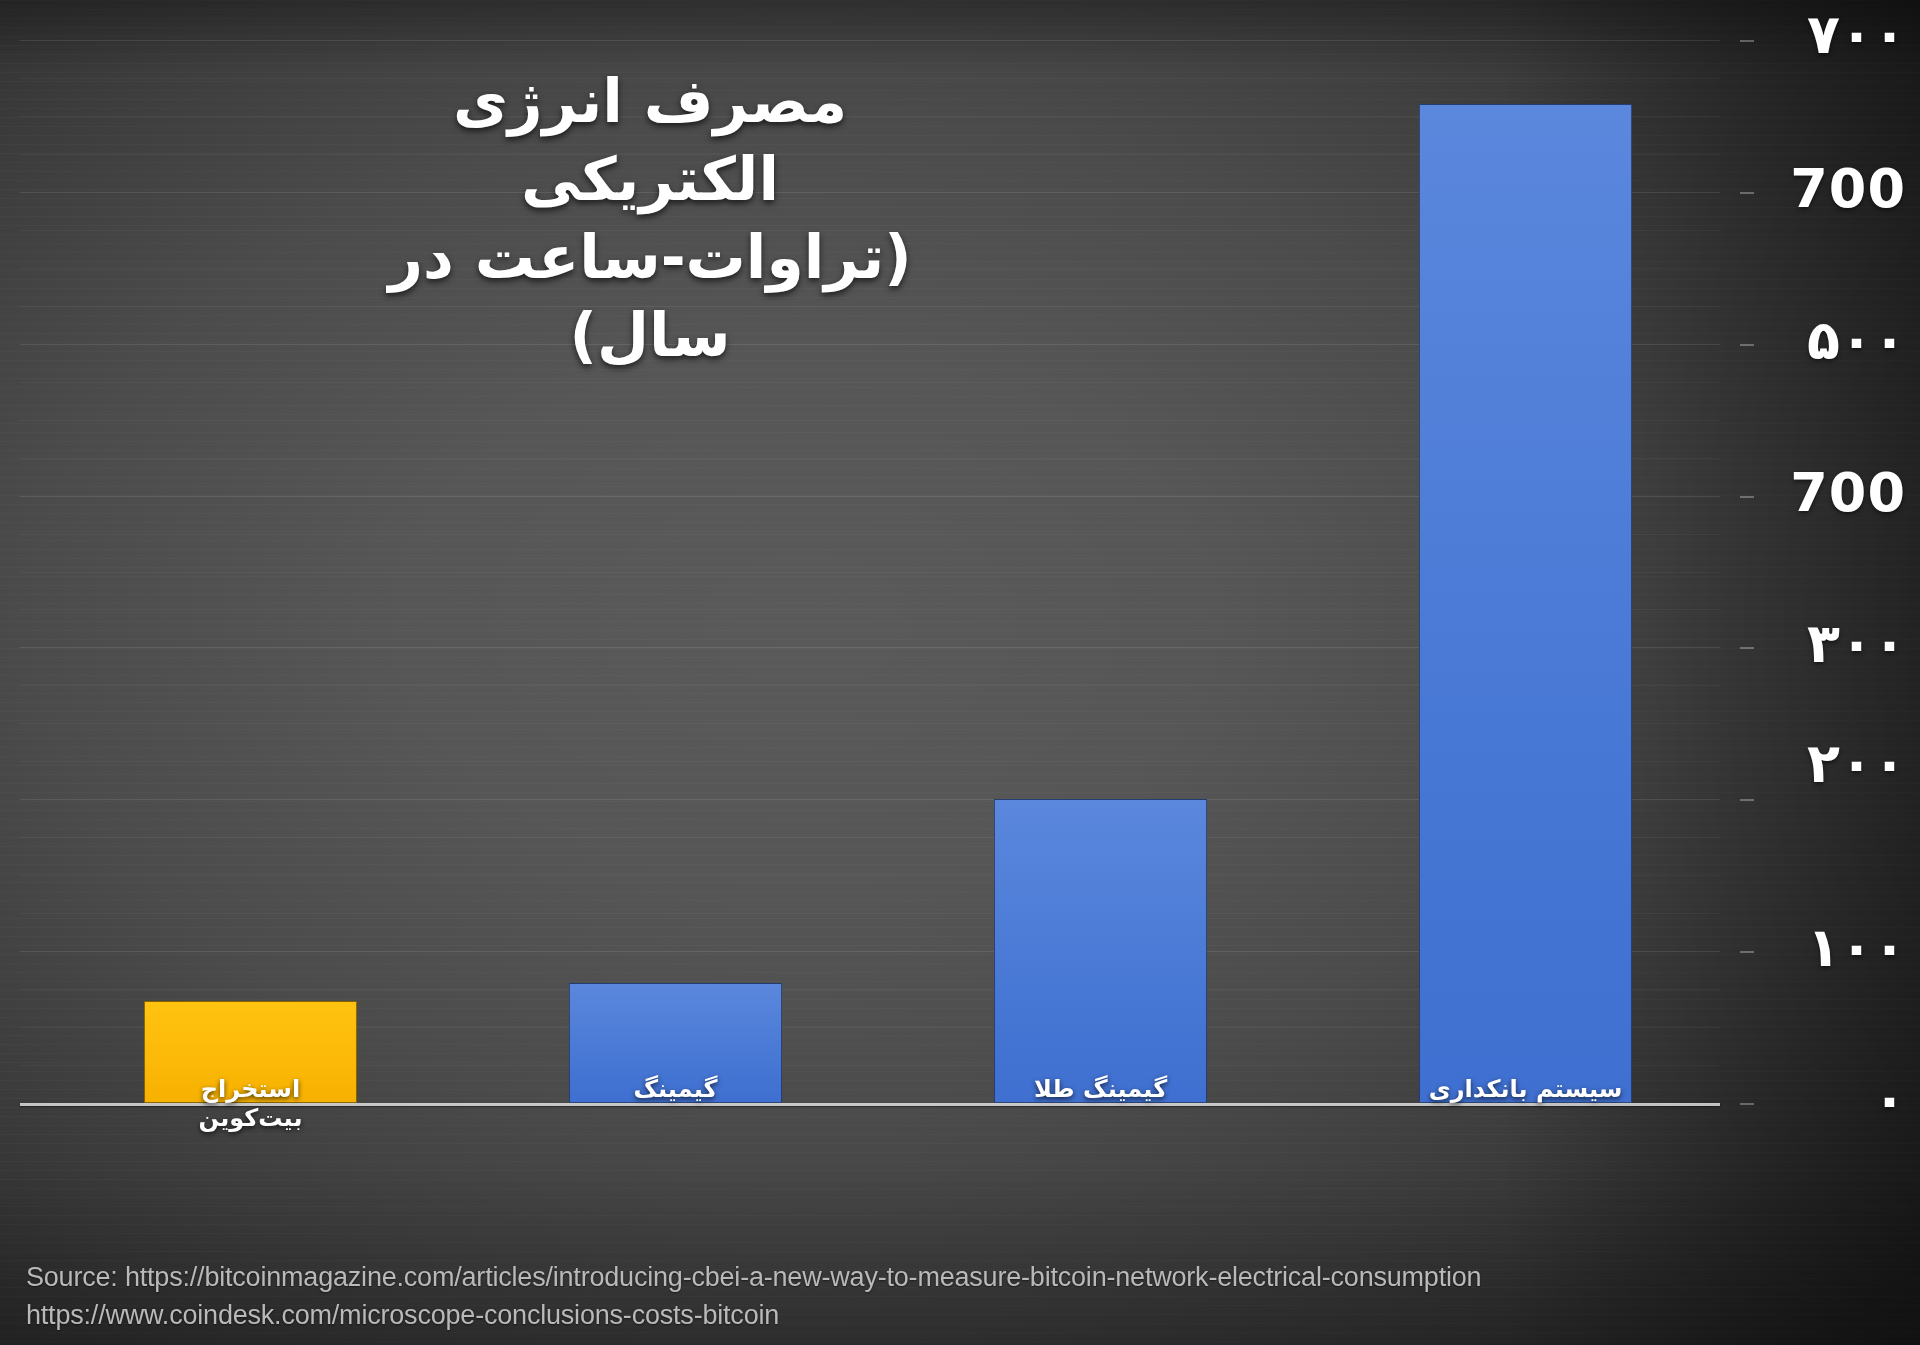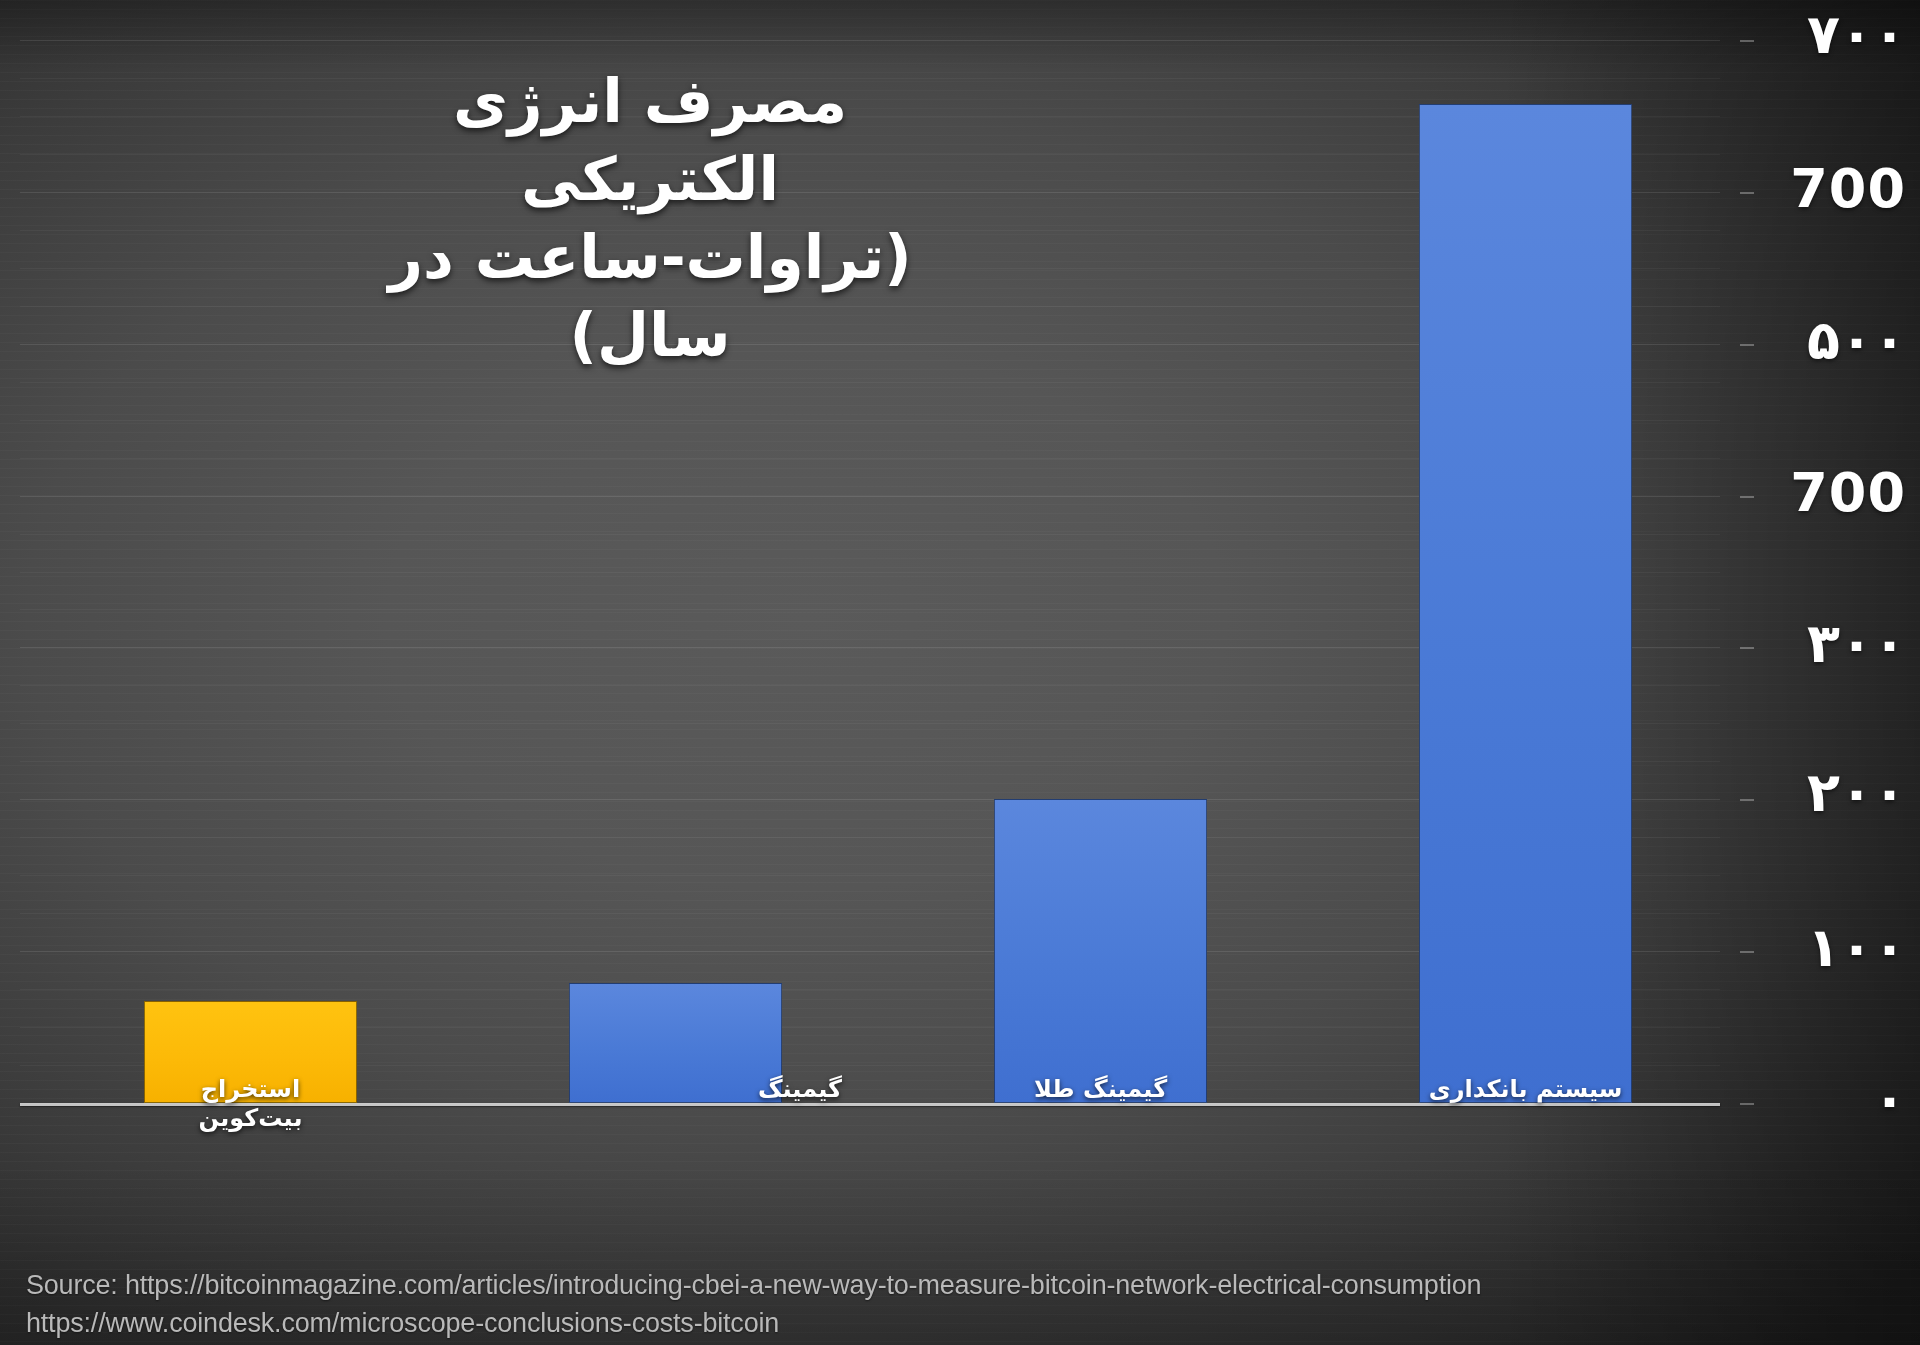--- a/index.html
+++ b/index.html
@@ -117,21 +117,20 @@
   }
 
   
   #source-block{
     position:absolute;left:26px;top:1258px;
     color:#b9b9b9;
     font-family:"Liberation Sans",sans-serif;
     font-size:27px;line-height:1.42;
     letter-spacing:-0.2px;
     text-shadow:0 1px 2px rgba(0,0,0,.5);
-    margin-top:8px;
   }
   .source-line{white-space:nowrap;}
 </style>
 </head>
 <body>
 
 <div id="figure">
 
   <div id="topshade"></div>
   <div id="rightshade"></div>
@@ -176,41 +175,41 @@
         <div class="bar blue" title="سیستم بانکداری: 658" style="left: 1399px; width: 213px; height: 999.22px; bottom: -40px;"></div>
       </div>
     <div id="axis-baseline"></div>
   </div>
 
   <div id="yaxis">
       <div class="ytick" style="top: 1073px;">۰</div>
       <div class="ytickmark" style="top: 1103px;"></div>
       <div class="ytick" style="top: 921.143px; text-align: center;">۱۰۰</div>
       <div class="ytickmark" style="top: 951.143px;"></div>
-      <div class="ytick" style="top: 766px;">۲۰۰</div>
+      <div class="ytick" style="top: 737px;">۲۰۰</div>
       <div class="ytickmark" style="top: 799.286px;"></div>
       <div class="ytick" style="top: 617.429px;">۳۰۰</div>
       <div class="ytickmark" style="top: 647.429px;"></div>
       <div class="ytick" style="top: 465.571px;">700</div>
       <div class="ytickmark" style="top: 495.571px;"></div>
       <div class="ytick" style="top: 313.714px;">۵۰۰</div>
       <div class="ytickmark" style="top: 343.714px;"></div>
       <div class="ytick" style="top: 161.857px;">700</div>
       <div class="ytickmark" style="top: 191.857px;"></div>
       <div class="ytick" style="top: 8px;">۷۰۰</div>
       <div class="ytickmark" style="top: 40px;"></div>
     </div>
 
   <div id="chart-title">مصرف انرژی الکتریکی
 (تراوات-ساعت در سال)</div>
 
   <div id="catlabels">
       <div class="catlabel" style="left: 84px; width: 333px; top: 1075px;">استخراج
 بیت‌کوین</div>
-      <div class="catlabel" style="left: 509px; width: 333px; top: 1075px; text-align: right;">گیمینگ</div>
+      <div class="catlabel" style="left: 509px; width: 333px; top: 1075px;">گیمینگ</div>
       <div class="catlabel" style="left: 934px; width: 333px; top: 1075px;">گیمینگ طلا</div>
       <div class="catlabel" style="left: 1359px; width: 333px; top: 1075px;">سیستم بانکداری</div>
     </div>
 
   <div id="source-block">
     <div class="source-line">Source: https://bitcoinmagazine.com/articles/introducing-cbei-a-new-way-to-measure-bitcoin-network-electrical-consumption</div>
     <div class="source-line">https://www.coindesk.com/microscope-conclusions-costs-bitcoin</div>
   </div>
 
 </div>

